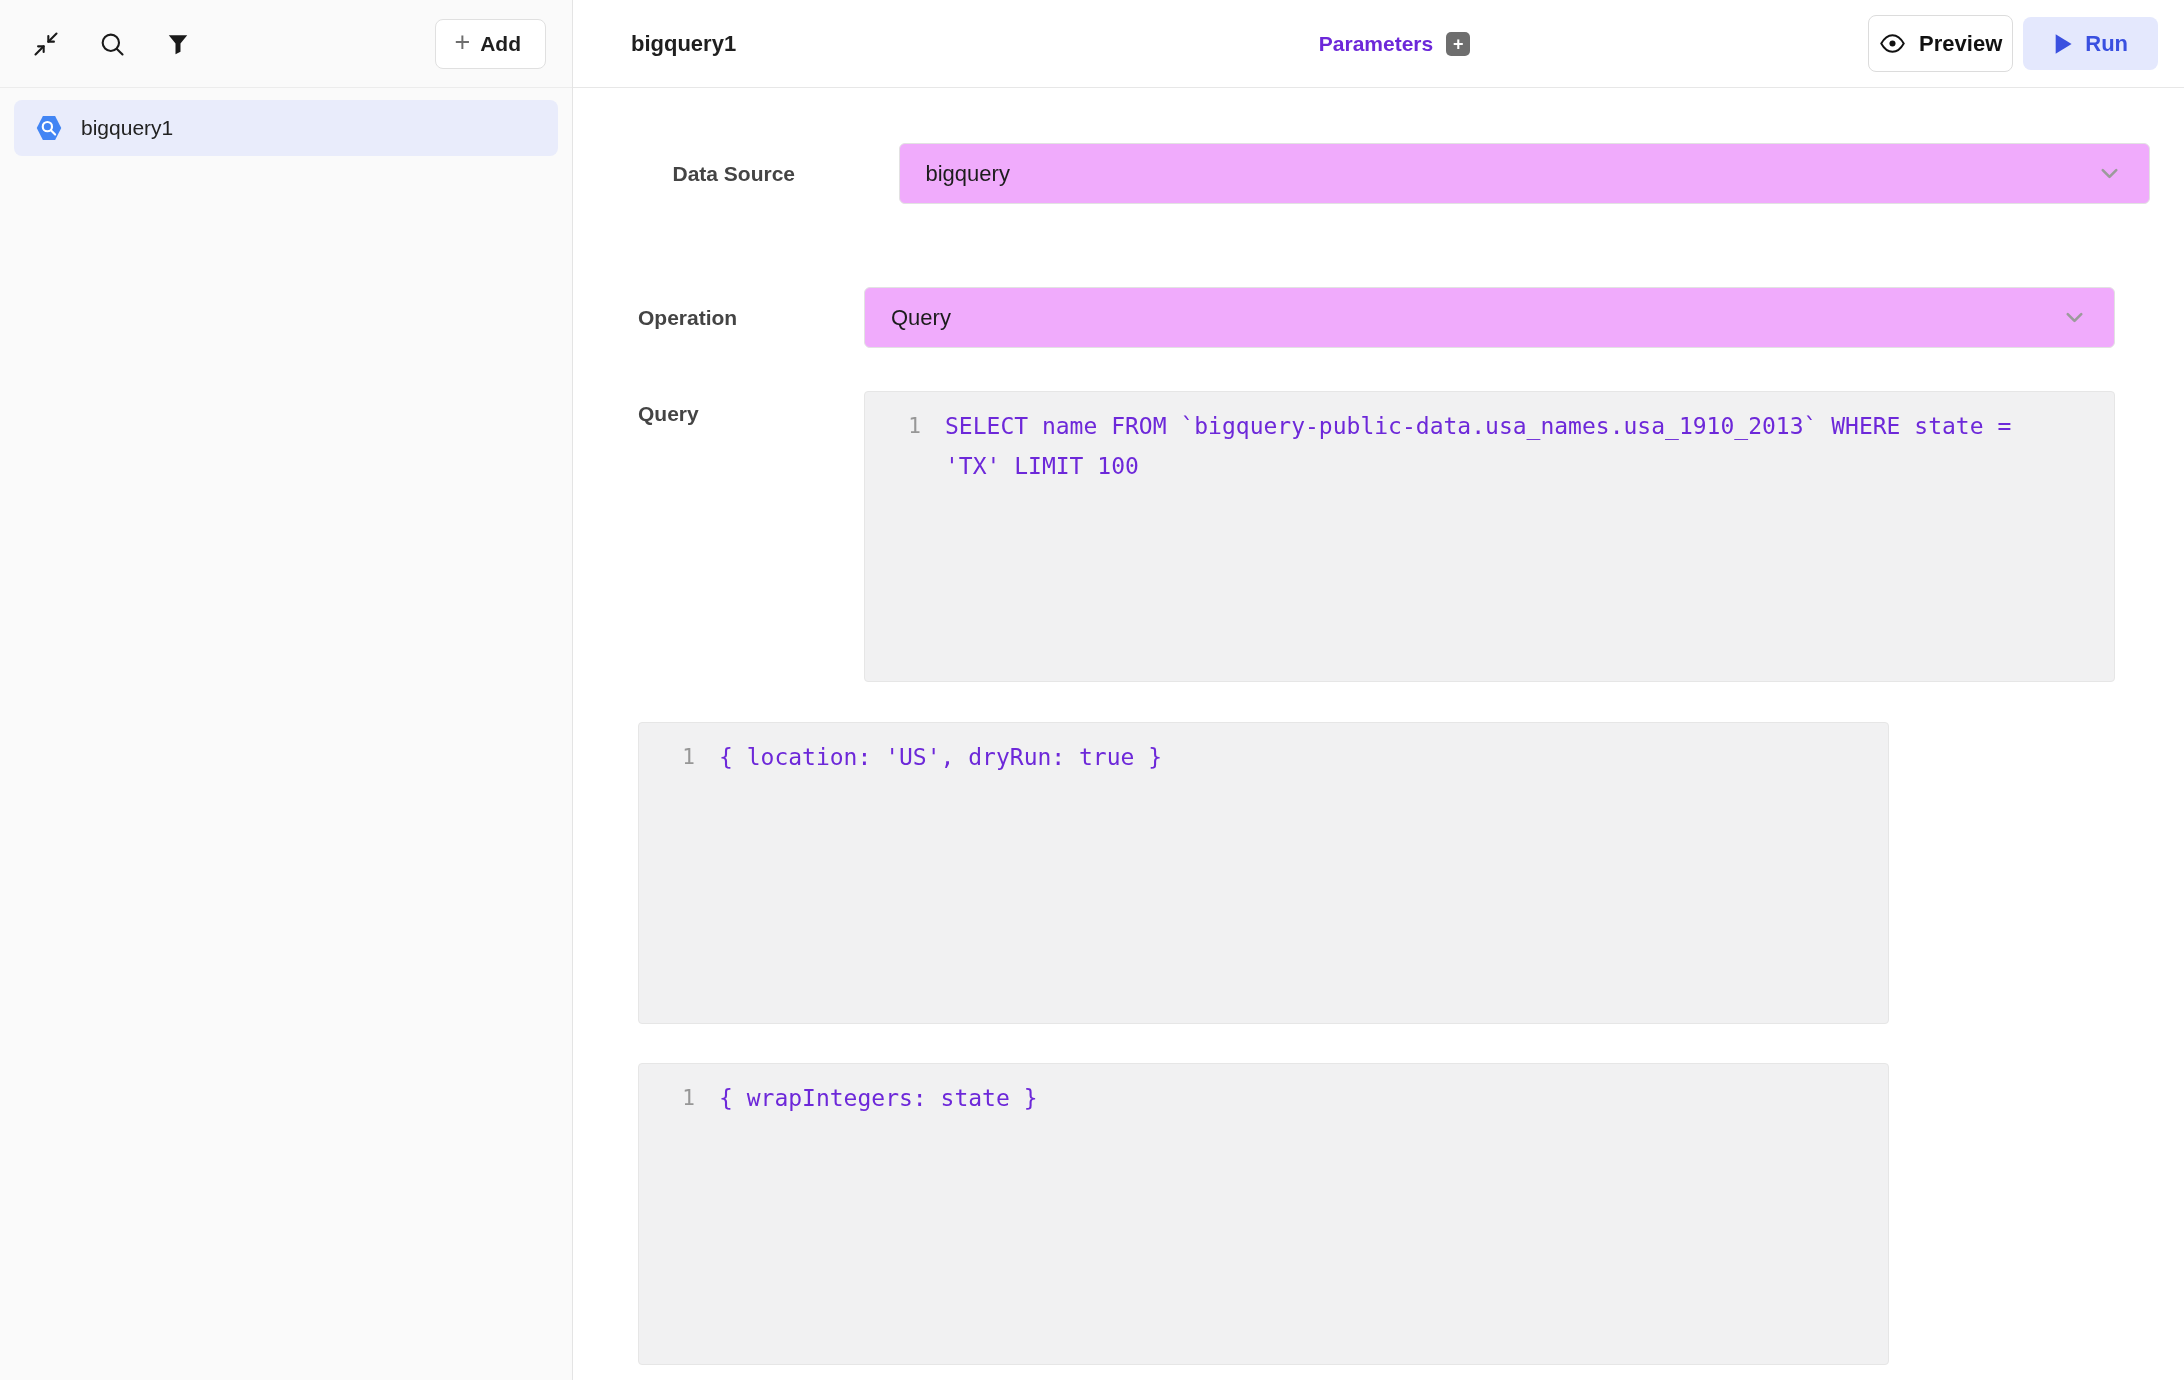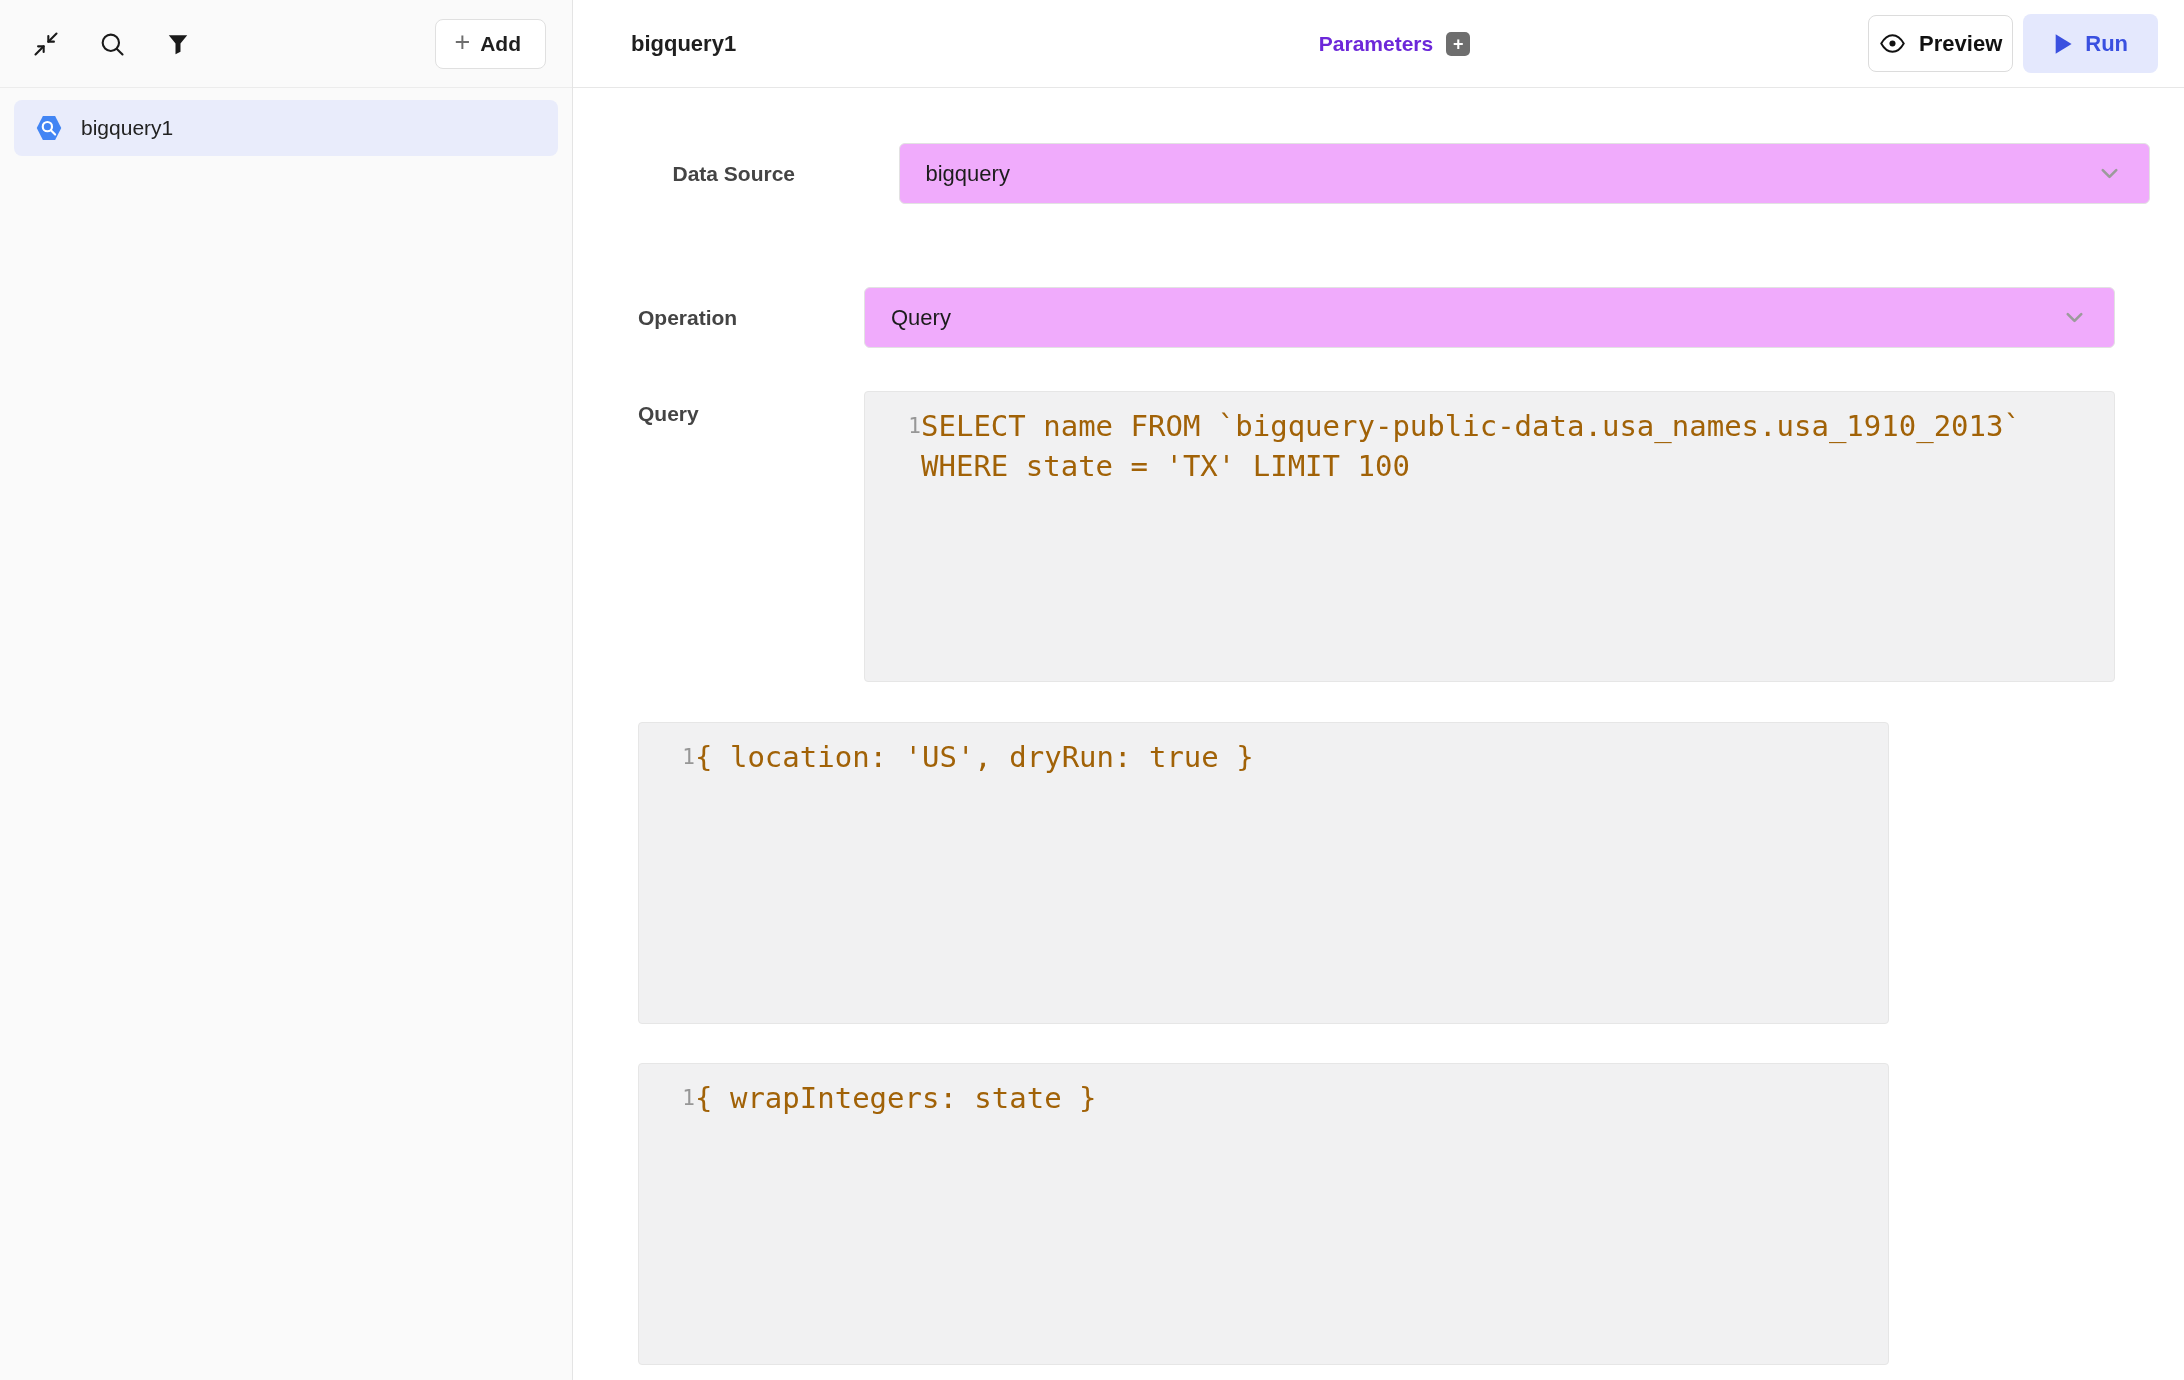--- a/index.html
+++ b/index.html
@@ -109,21 +109,21 @@
     padding: 0 10px;
     background: #ffffff;
     border: 1px solid #dcdcdc;
     border-radius: 8px;
     display: flex; align-items: center; gap: 13px;
     font-family: "Liberation Sans", sans-serif;
     font-size: 22px; font-weight: 600; color: #111111;
     cursor: pointer;
   }
   .run-btn {
-    height: 59px;
+    height: 53px;
     padding: 0 30px;
     background: #e4e8fd;
     border: none;
     border-radius: 8px;
     display: flex; align-items: center; gap: 12px;
     font-family: "Liberation Sans", sans-serif;
     font-size: 22px; font-weight: 600; color: #3a50e0;
     cursor: pointer;
   }
 
@@ -170,25 +170,26 @@
   .gutter {
     width: 56px;
     flex: none;
     text-align: right;
     font-family: "DejaVu Sans Mono", monospace;
     font-size: 21px;
     line-height: 40px;
     color: #979797;
   }
   .code-text {
+    margin-left: 24px;
     max-width: 1100px;
     font-family: "DejaVu Sans Mono", monospace;
-    font-size: 29px;
+    font-size: 23px;
     line-height: 40px;
-    color: #a16207;
+    color: #6d28d9;
     white-space: pre-wrap;
     word-break: normal;
   }
 
   .row-1 { margin-bottom: 83px; justify-content: center; }
   .row-2 { margin-bottom: 43px; }
   .row-3 { margin-bottom: 40px; }
   .row-4 { margin-bottom: 39px; }
   .editor-query { height: 291px; }
   .editor-options { height: 302px; }

